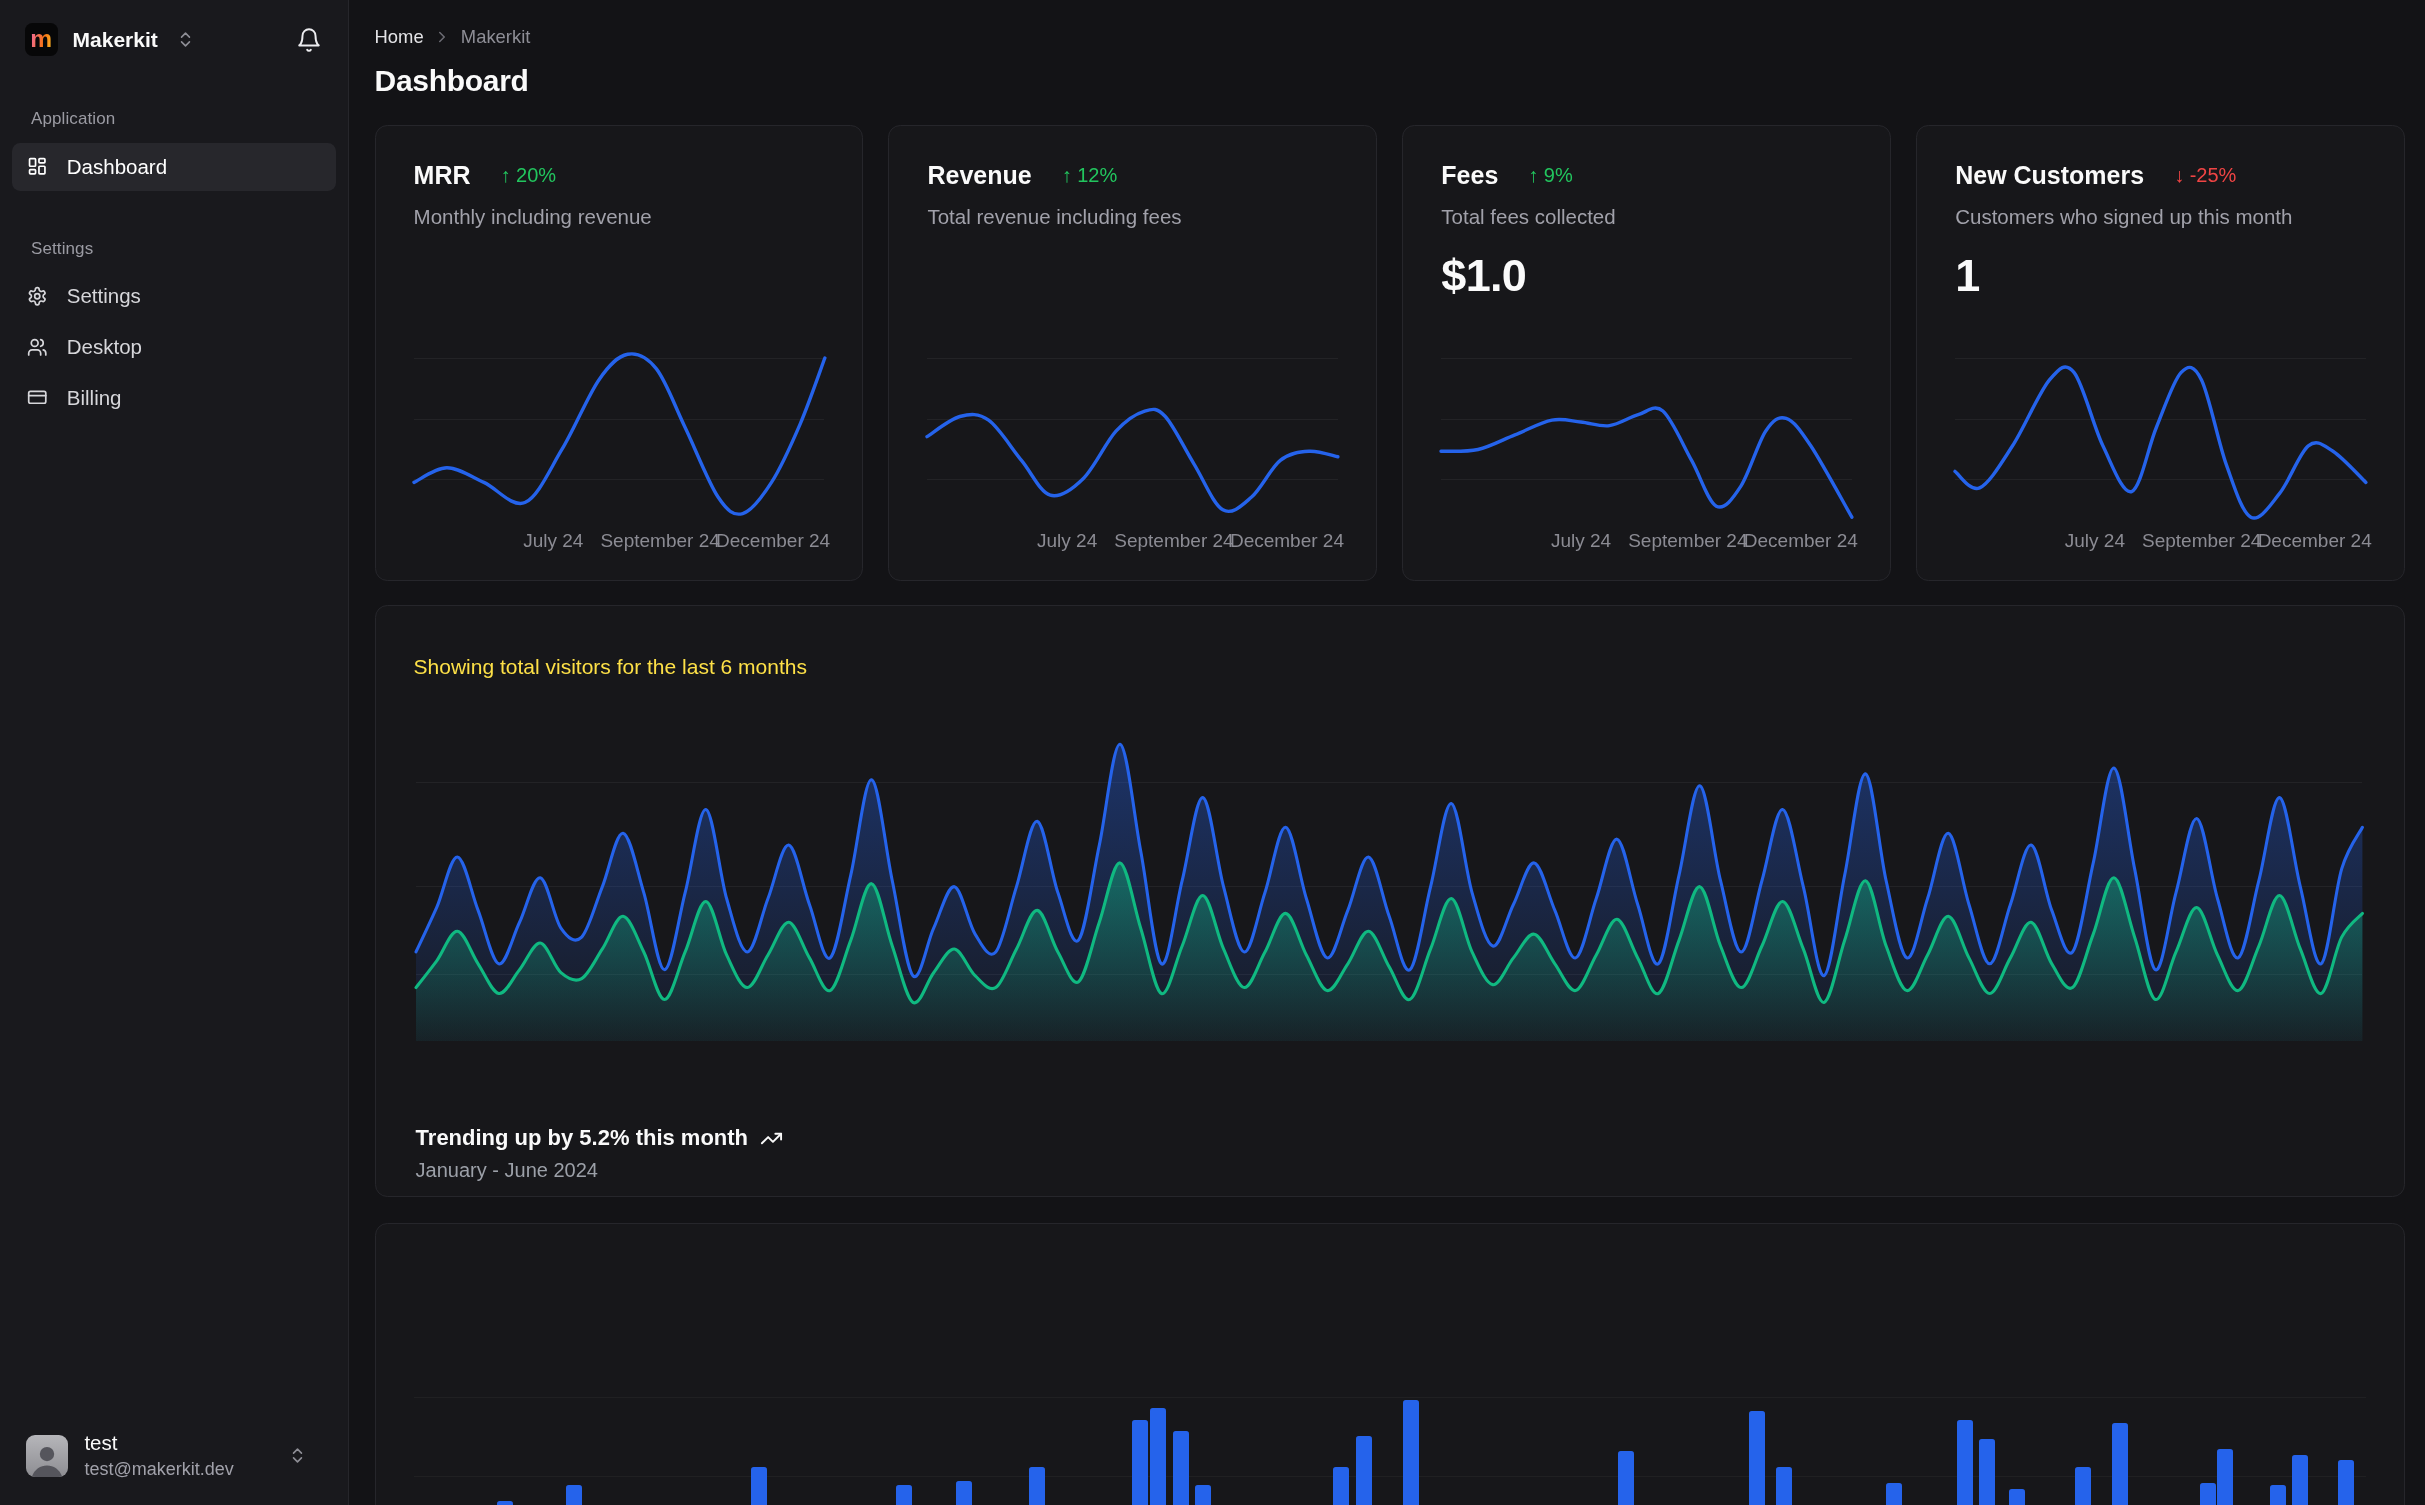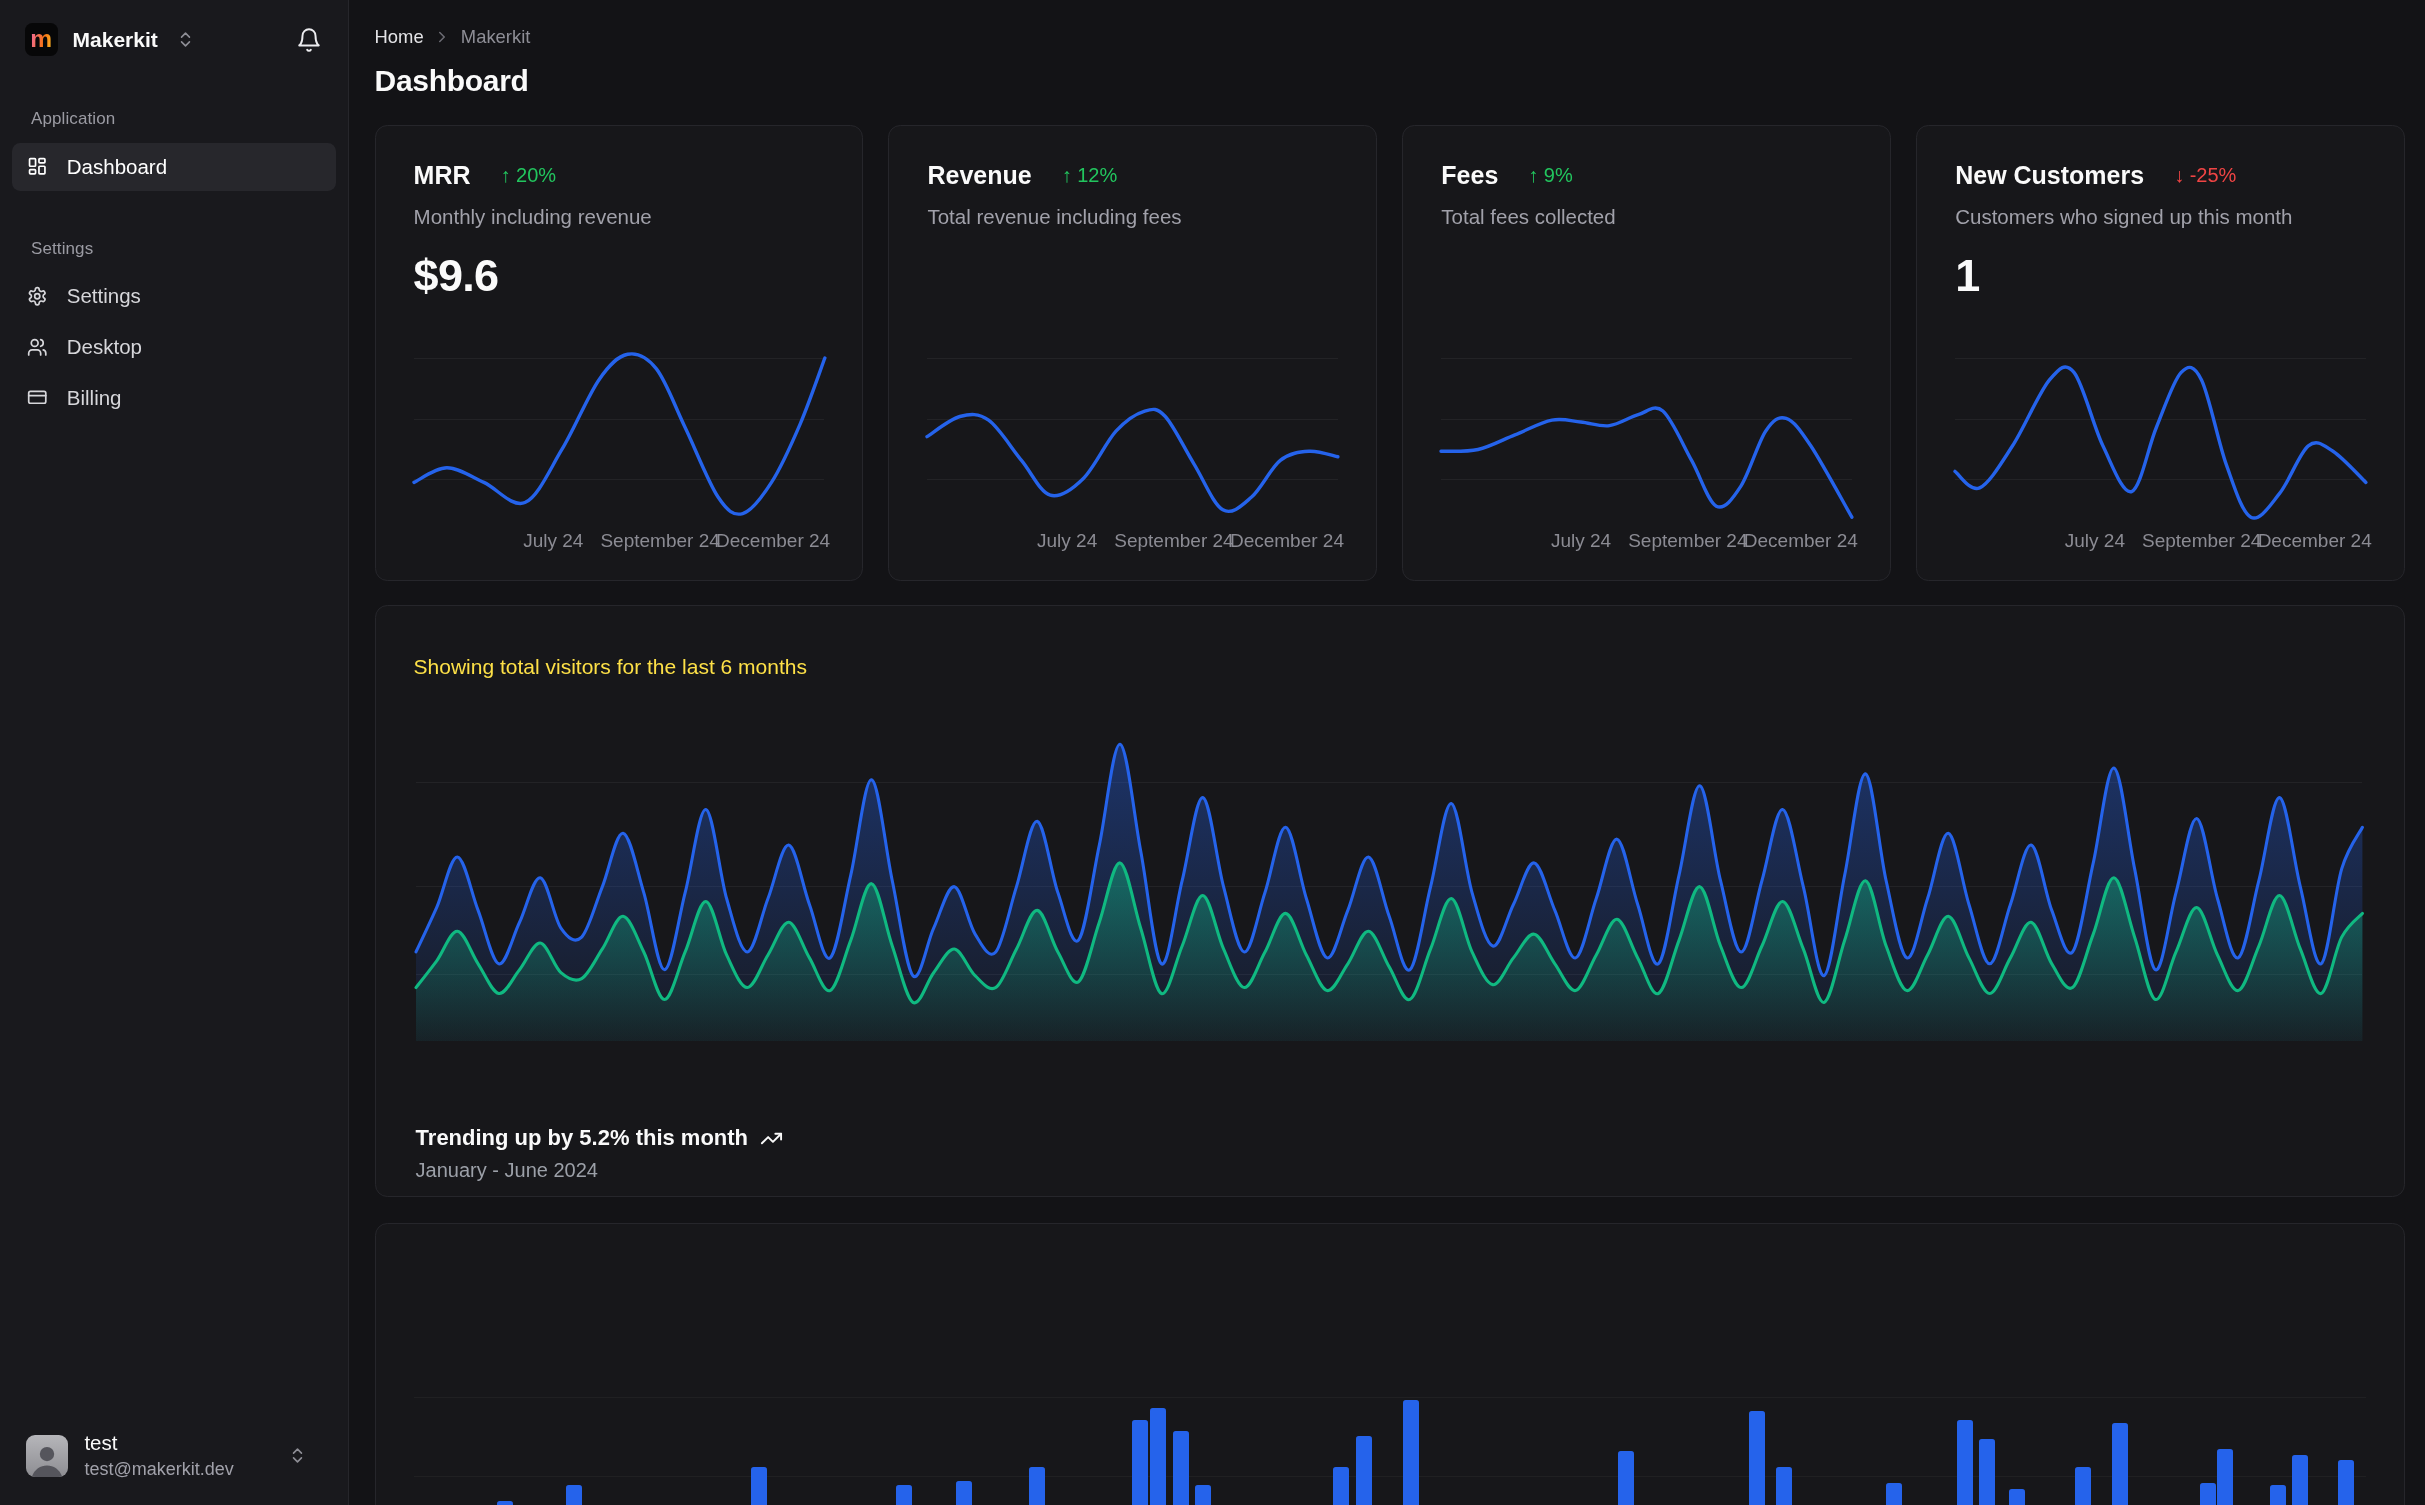--- a/index.html
+++ b/index.html
@@ -204,21 +204,20 @@
 
       <div class="card stat-card">
         <div class="card-head">
           <span class="card-title">MRR</span>
           <span class="stat-badge up">
               <span class="arrow">↑</span>
               <span>20%</span>
             </span>
         </div>
         <div class="card-desc">Monthly including revenue</div>
-        <div class="card-value">$9.6</div>
         <div class="spark-wrap">
           <div class="gridline g1"></div>
             <div class="gridline g2"></div>
             <div class="gridline g3"></div>
           <svg class="spark" viewBox="0 0 604 268" preserveAspectRatio="none">
               <path d="M 0.0 214.4 C 8.1 210.8, 31.2 193.0, 48.3 193.0 C 65.4 193.0, 83.6 205.9, 102.7 214.4 C 121.8 222.9, 144.0 251.9, 163.1 243.9 C 182.2 235.8, 199.3 196.1, 217.4 166.2 C 235.6 136.2, 255.7 87.5, 271.8 64.3 C 287.9 41.1, 300.0 29.5, 314.1 26.8 C 328.2 24.1, 342.3 30.4, 356.4 48.2 C 370.5 66.1, 383.5 102.7, 398.6 134.0 C 413.7 165.3, 432.9 214.8, 447.0 235.8 C 461.1 256.8, 470.1 263.5, 483.2 260.0 C 496.3 256.4, 511.4 236.3, 525.5 214.4 C 539.6 192.5, 554.7 159.0, 567.8 128.6 C 580.8 98.3, 598.0 48.2, 604.0 32.2" fill="none" stroke="#2563eb" stroke-width="5" stroke-linecap="round" stroke-linejoin="round"></path>
             </svg>
         </div>
         <div class="tick-row">
           <span class="tick t1">July 24</span>
@@ -253,20 +252,21 @@
 
       <div class="card stat-card">
         <div class="card-head">
           <span class="card-title">Fees</span>
           <span class="stat-badge up">
               <span class="arrow">↑</span>
               <span>9%</span>
             </span>
         </div>
         <div class="card-desc">Total fees collected</div>
+        <div class="card-value">$1.0</div>
         <div class="spark-wrap">
           <div class="gridline g1"></div>
             <div class="gridline g2"></div>
             <div class="gridline g3"></div>
           <svg class="spark" viewBox="0 0 604 268" preserveAspectRatio="none">
               <path d="M 0.0 168.8 C 9.1 168.4, 36.2 170.2, 54.4 166.2 C 72.5 162.1, 90.6 151.9, 108.7 144.7 C 126.8 137.6, 147.0 126.4, 163.1 123.3 C 179.2 120.2, 191.3 124.6, 205.4 126.0 C 219.5 127.3, 233.5 133.1, 247.6 131.3 C 261.7 129.5, 276.8 118.8, 289.9 115.2 C 303.0 111.7, 313.1 98.7, 326.2 109.9 C 339.2 121.0, 355.4 159.0, 368.4 182.2 C 381.5 205.5, 392.6 243.0, 404.7 249.2 C 416.8 255.5, 428.8 238.1, 440.9 219.8 C 453.0 201.4, 466.1 155.9, 477.2 139.4 C 488.2 122.8, 496.3 117.0, 507.4 120.6 C 518.4 124.2, 527.5 136.7, 543.6 160.8 C 559.7 184.9, 593.9 247.9, 604.0 265.3" fill="none" stroke="#2563eb" stroke-width="5" stroke-linecap="round" stroke-linejoin="round"></path>
             </svg>
         </div>
         <div class="tick-row">
           <span class="tick t1">July 24</span>

